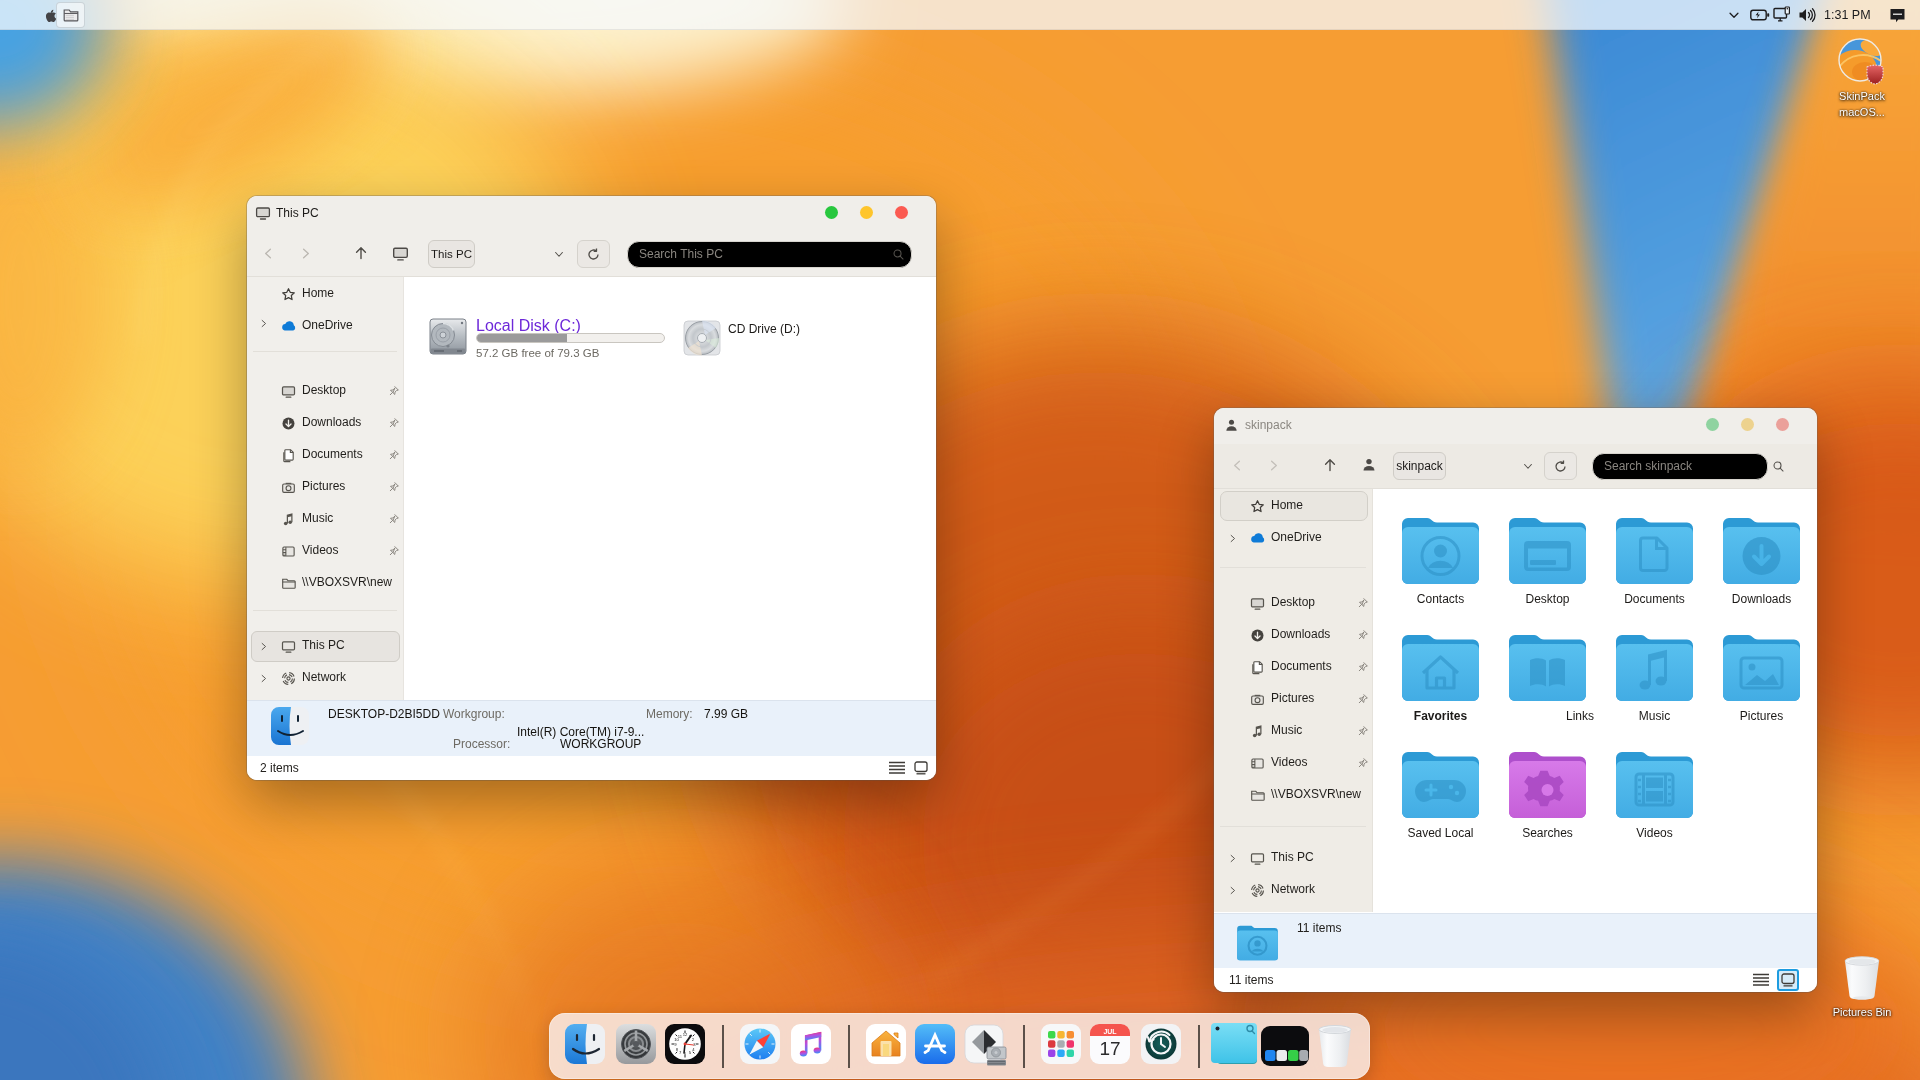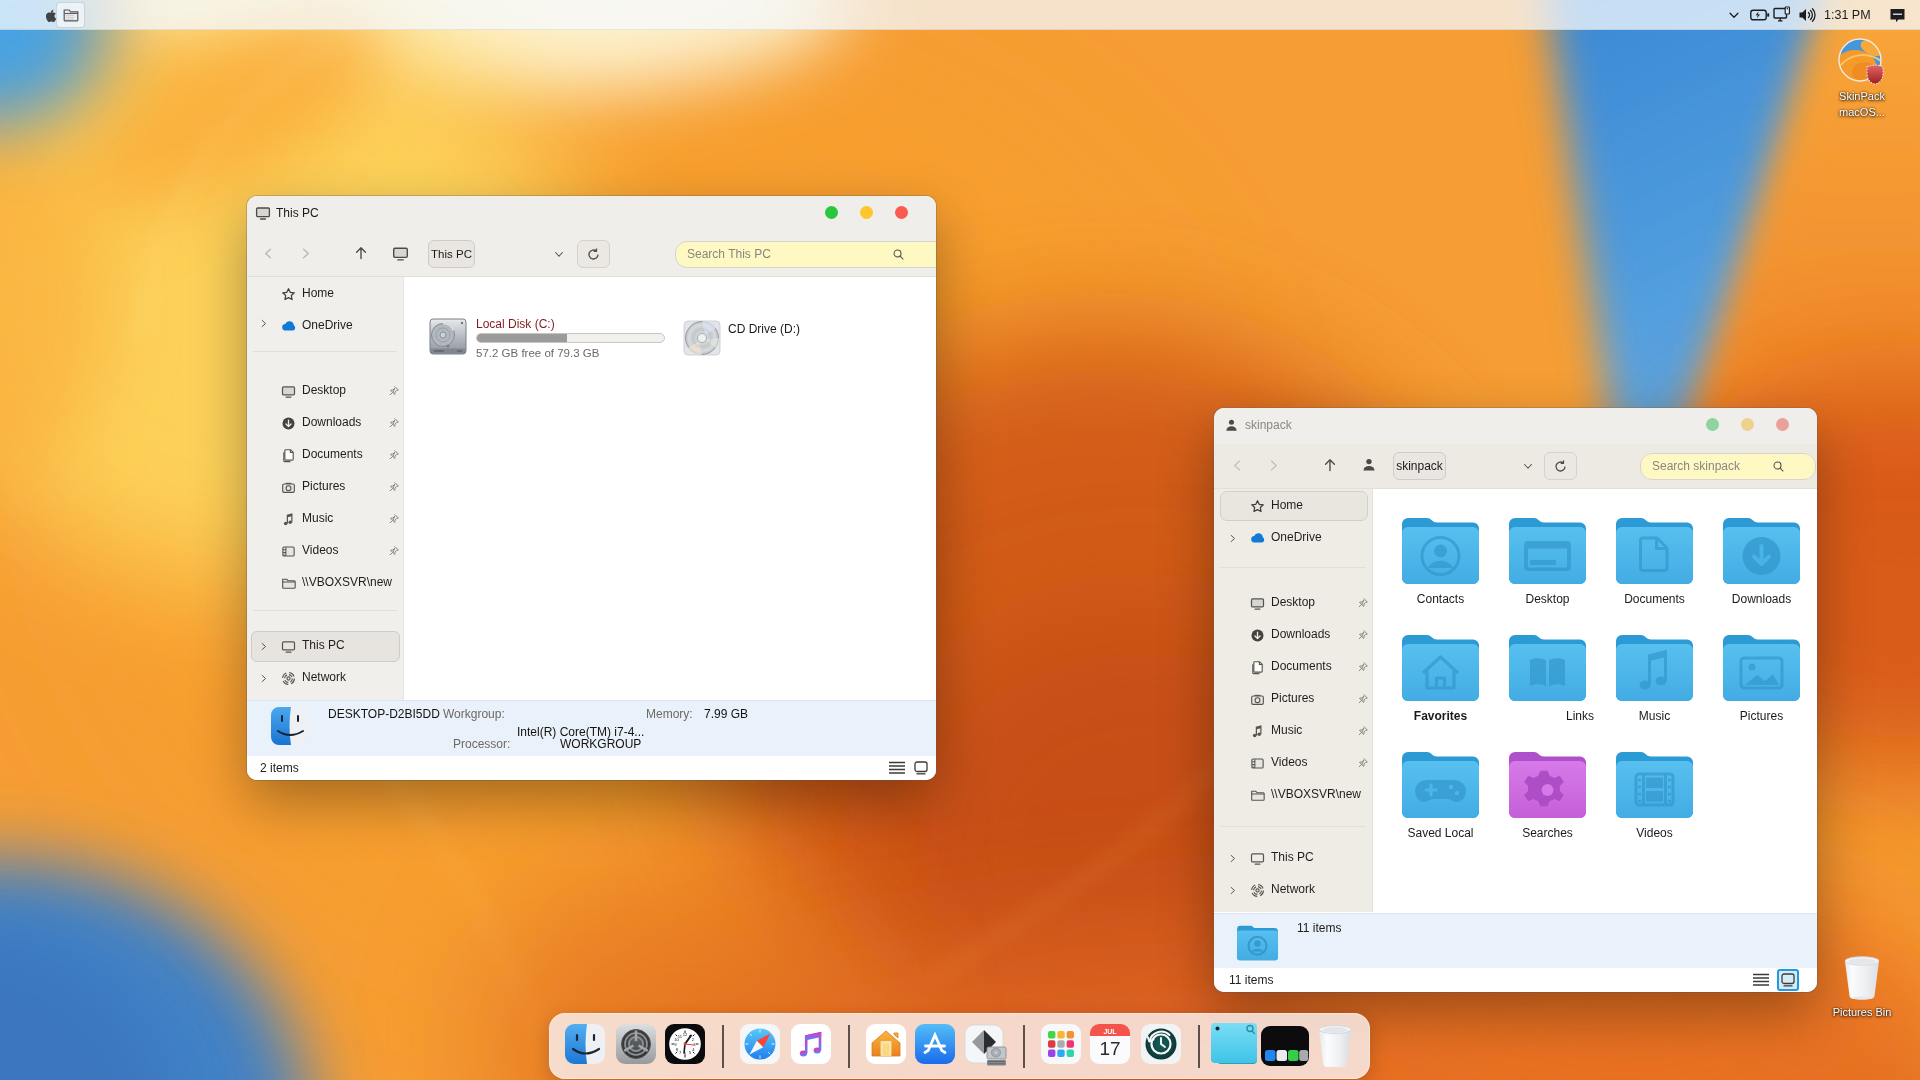--- a/index.html
+++ b/index.html
@@ -9,21 +9,21 @@
   .win { position:absolute; background:#fff; border-radius:10px; overflow:hidden;
          box-shadow:0 22px 55px rgba(0,0,0,0.33), 0 0 0 1px rgba(120,110,100,0.35); }
   .titlebar { position:absolute; left:0; top:0; right:0; height:36px; background:#f0eeea; }
   .toolbar { position:absolute; left:0; top:36px; right:0; height:45px; background:#f0eeea; border-bottom:1px solid #e2dfd9; }
   .tl { position:absolute; width:13px; height:13px; border-radius:50%; top:10px; }
   .sidebar { position:absolute; left:0; top:81px; width:157px; bottom:80px; background:#f1efeb; border-right:1px solid #e7e4df; }
   .srow { position:absolute; height:17px; font-size:12px; color:#201e1b; white-space:nowrap; }
   .sdiv { position:absolute; left:6px; width:144px; height:1px; background:#e2dfd9; }
   .crumb { position:absolute; border-radius:6px; background:#e9e6e2; border:1px solid #cfccc6; font-size:12px; color:#1c1a18; display:flex; align-items:center; justify-content:center; }
   .tbtn { position:absolute; border-radius:6px; background:#ebe8e4; border:1px solid #d5d2cc; display:flex; align-items:center; justify-content:center; }
-  .searchbox { position:absolute; background:#fef9c3; border:1px solid #d7d4ce; border-radius:12px; font-size:12px; color:#8a8680;margin-left:48px; }
+  .searchbox { position:absolute; background:#000000; border:1px solid #d7d4ce; border-radius:12px; font-size:12px; color:#8a8680; }
   .infobar { position:absolute; left:0; right:0; height:56px; background:#e9f1fa; border-top:1px solid #dbe3ed; }
   .statusbar { position:absolute; left:0; right:0; bottom:0; height:24px; background:#fff; font-size:12px; color:#23211e; }
   .lbl { position:absolute; white-space:nowrap; }
   .gray { color:#6d6a63; }
   .ic { position:absolute; color:#57544e; }
 </style>
 </head>
 <body>
 <div id="stage">
 
@@ -320,21 +320,21 @@
       <rect x="2" y="3" width="36" height="35" rx="3" fill="url(#hdd1)" stroke="#7a8088" stroke-width="1"></rect>
       <circle cx="15" cy="19" r="11.5" fill="#b2b8be" stroke="#858b93" stroke-width="1"></circle>
       <circle cx="15" cy="19" r="7" fill="none" stroke="#9aa0a8" stroke-width="1"></circle>
       <circle cx="15" cy="19" r="3" fill="#cdd2d7" stroke="#8a9098"></circle>
       <path d="M15 7.5 a11.5 11.5 0 0 1 10.5 7" fill="none" stroke="#dde1e4" stroke-width="1.6"></path>
       <circle cx="20" cy="30" r="1.6" fill="#7c828a"></circle>
       <rect x="3" y="32.5" width="34" height="5" rx="1" fill="#81878f"></rect>
       <path d="M6 35 h10 M29 35 h5" stroke="#5f656d" stroke-width="1.4"></path>
       <circle cx="34" cy="7" r="1.2" fill="#70767e"></circle>
     </svg>
-    <div class="lbl" style="left:229px;top:121px;font-size:12px;color:#7f1d1d;">Local Disk (C:)</div>
+    <div class="lbl" style="left:229px;top:121px;font-size:16px;color:#6d28d9;">Local Disk (C:)</div>
     <div class="abs" style="left:229px;top:137px;width:189px;height:10px;border:1px solid #c9c6c0;background:#f2f0ed;border-radius:5px;"></div>
     <div class="abs" style="left:230px;top:138px;width:90px;height:8px;background:#9b9b9b;border-radius:4px 0 0 4px;"></div>
     <div class="lbl gray" style="left:229px;top:151px;font-size:11.5px;">57.2 GB free of 79.3 GB</div>
     <svg class="abs" width="38" height="40" viewBox="0 0 38 40" style="left:436px;top:122px;">
       <defs>
           <radialGradient id="cd1" cx="0.5" cy="0.5" r="0.5">
             <stop offset="0" stop-color="#f0f2f4"></stop>
             <stop offset="0.25" stop-color="#d7dadd"></stop>
             <stop offset="0.55" stop-color="#c3c7cb"></stop>
             <stop offset="0.8" stop-color="#d9dcdf"></stop>
@@ -362,21 +362,21 @@
       <path d="M1 9 a8 8 0 0 1 8-8 H21 C19 13 19 27 21 39 H9 a8 8 0 0 1-8-8 Z" fill="url(#fnd1)"></path>
       <path d="M12 10 v5 M28 10 v5" stroke="#123" stroke-width="2" stroke-linecap="round"></path>
       <path d="M8 25 q12 8 25 0" fill="none" stroke="#123" stroke-width="2" stroke-linecap="round"></path>
     </svg>
     <div class="lbl" style="left:81px;top:511px;font-size:12px;color:#15130f;">DESKTOP-D2BI5DD</div>
     <div class="lbl gray" style="left:196px;top:511px;font-size:12px;">Workgroup:</div>
     <div class="lbl" style="left:270px;top:541px;font-size:12px;color:#15130f;margin-left:43px;">WORKGROUP</div>
     <div class="lbl gray" style="left:399px;top:511px;font-size:12px;">Memory:</div>
     <div class="lbl" style="left:457px;top:511px;font-size:12px;color:#15130f;">7.99 GB</div>
     <div class="lbl gray" style="left:206px;top:541px;font-size:12px;">Processor:</div>
-    <div class="lbl" style="left:270px;top:529px;font-size:12px;color:#15130f;">Intel(R) Core(TM) i7-4...</div>
+    <div class="lbl" style="left:270px;top:529px;font-size:12px;color:#15130f;">Intel(R) Core(TM) i7-9...</div>
     <div class="statusbar"></div>
     <div class="lbl" style="left:13px;bottom:5px;font-size:12px;color:#23211e;">2 items</div>
     <svg class="abs" width="18" height="14" viewBox="0 0 18 14" style="left:641px;bottom:5px;">
         <path d="M1 1.5 h16 M1 5 h16 M1 8.5 h16 M1 12 h16" stroke="#3e3b37" stroke-width="1.4"></path>
       </svg>
     <svg class="abs" width="14" height="14" viewBox="0 0 14 14" style="left:667px;bottom:5px;">
         <rect x="1" y="1" width="12" height="9.5" rx="2" fill="none" stroke="#3e3b37" stroke-width="1.3"></rect>
         <path d="M2.5 12.8 h9" stroke="#3e3b37" stroke-width="1.3"></path>
       </svg>
   </div>

